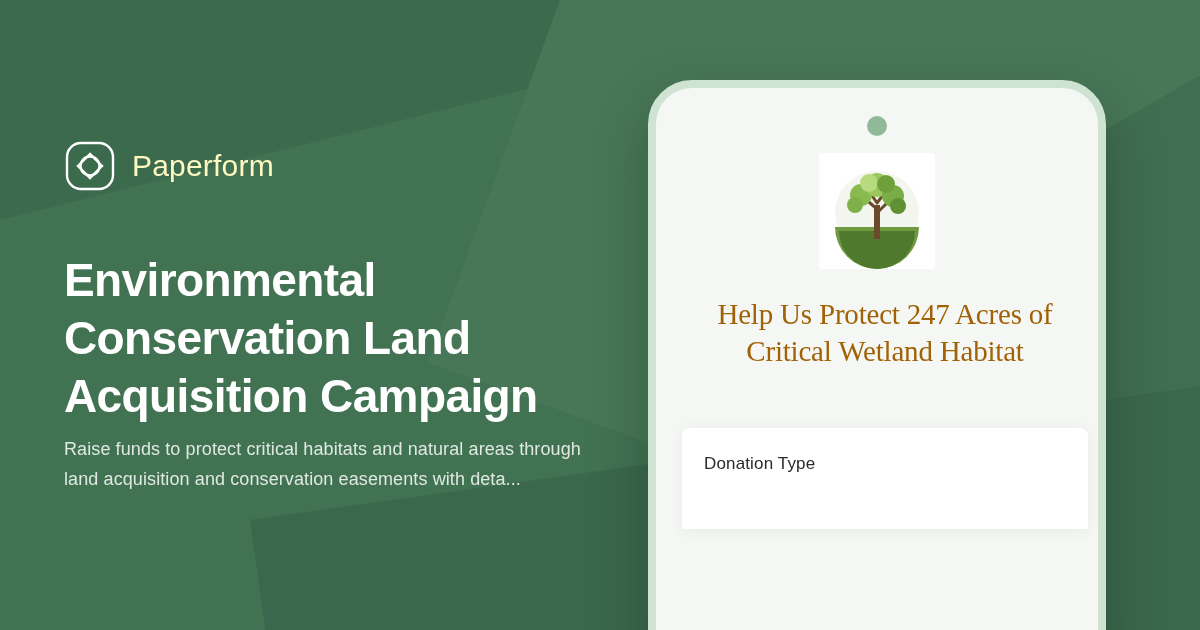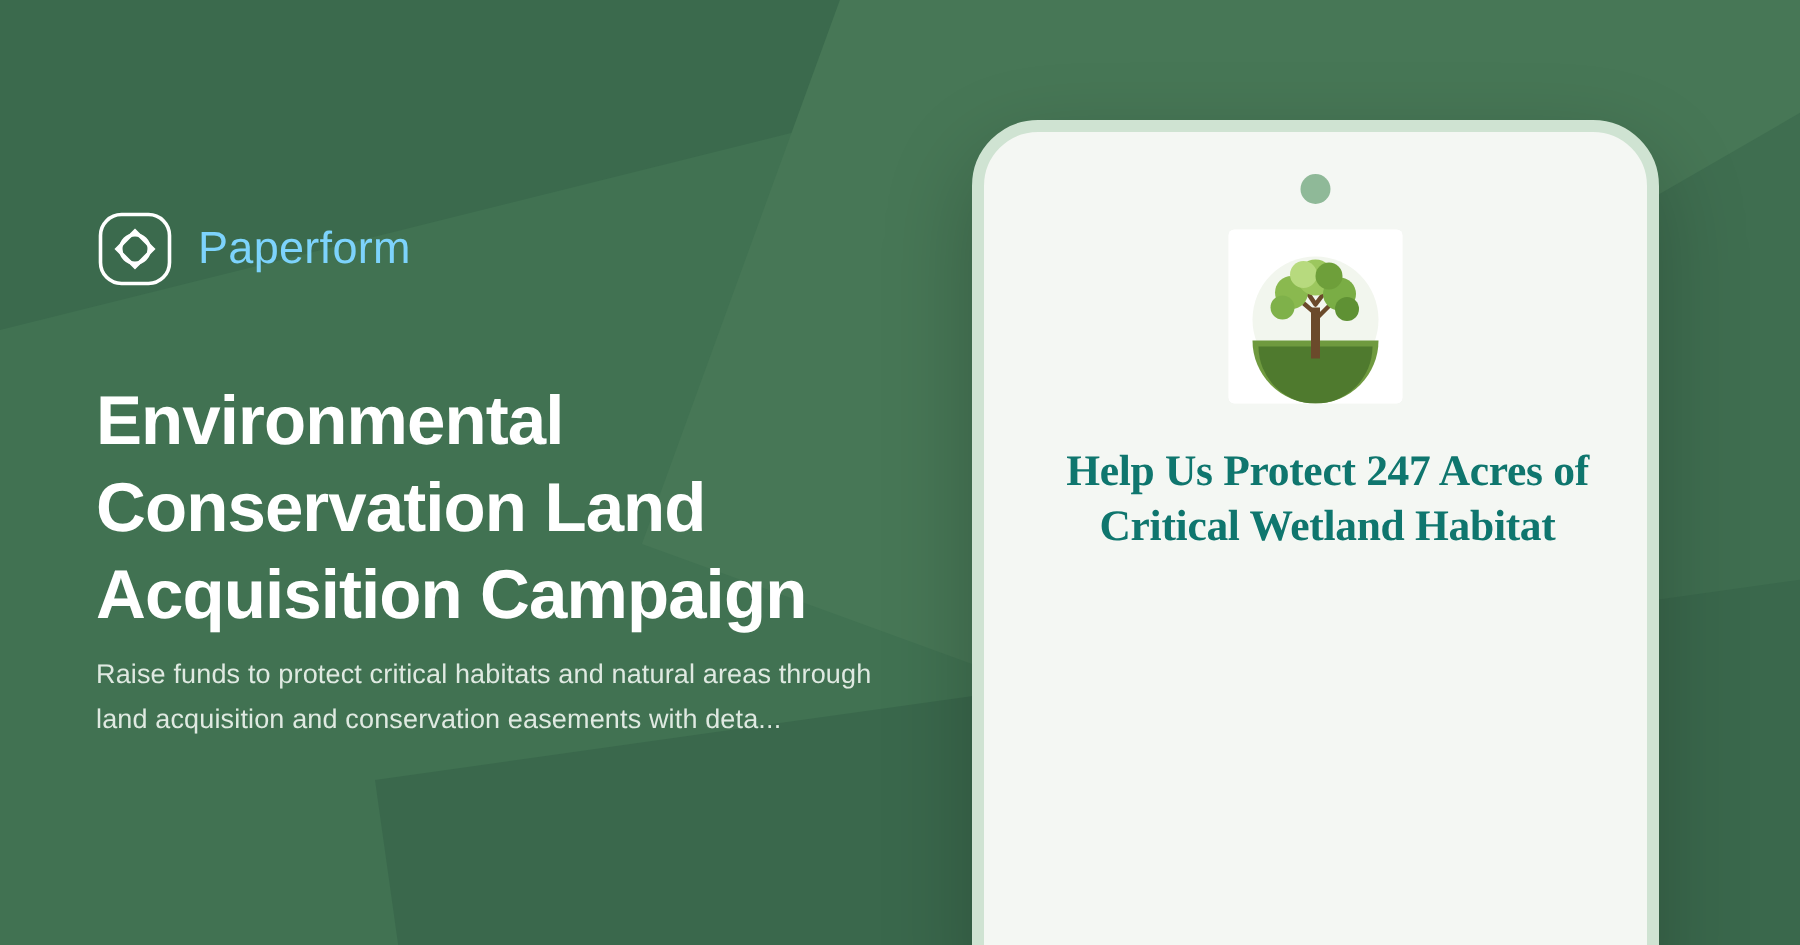--- a/index.html
+++ b/index.html
@@ -60,21 +60,21 @@
     width:620px;
   }
   .brand {
     display:flex;
     align-items:center;
     gap:16px;
     height:52px;
   }
   .brand-logo { width:52px; height:52px; display:block; }
   .brand-name {
-    color:#7dd3fc;
+    color:#fef9c3;
     font-size:30px;
     letter-spacing:0.2px;
     font-weight:400;
   }
   .headline {
     margin-top:60px;
     color:#ffffff;
     font-size:46px;
     line-height:1.26;
     font-weight:700;
@@ -124,24 +124,24 @@
     border-radius:4px;
     overflow:hidden;
     display:flex; align-items:center; justify-content:center;
   }
   .form-title {
     position:absolute;
     left:26px; top:208px;
     width:406px;
     text-align:center;
     font-family:"Liberation Serif", serif;
-    font-weight:700;
+    font-weight:400;
     font-size:29px;
     line-height:1.26;
-    color:#0f766e;
+    color:#a16207;
     letter-spacing:-0.2px;
   }
   .form-card {
     position:absolute;
     left:26px; top:340px;
     width:406px;
     background:#ffffff;
     border-radius:8px 8px 0 0;
     padding:0 22px;
     box-shadow:0 2px 16px rgba(0,0,0,0.05);
@@ -210,18 +210,21 @@
           <circle cx="50" cy="30" r="9" fill="#b7da7e"></circle>
           <circle cx="67" cy="31" r="9" fill="#6e9f3a"></circle>
           <circle cx="36" cy="52" r="8" fill="#7fb14a"></circle>
           <circle cx="79" cy="53" r="8" fill="#5f9134"></circle>
         </svg>
       </div>
 
       <h2 class="form-title">Help Us Protect 247 Acres of Critical Wetland Habitat</h2>
 
       <div class="form-card">
+        <div class="field">
+          <span class="field-label">Donation Type</span>
+        </div>
       </div>
 
     </div>
   </div>
 
 </div>
 
 </body></html>

